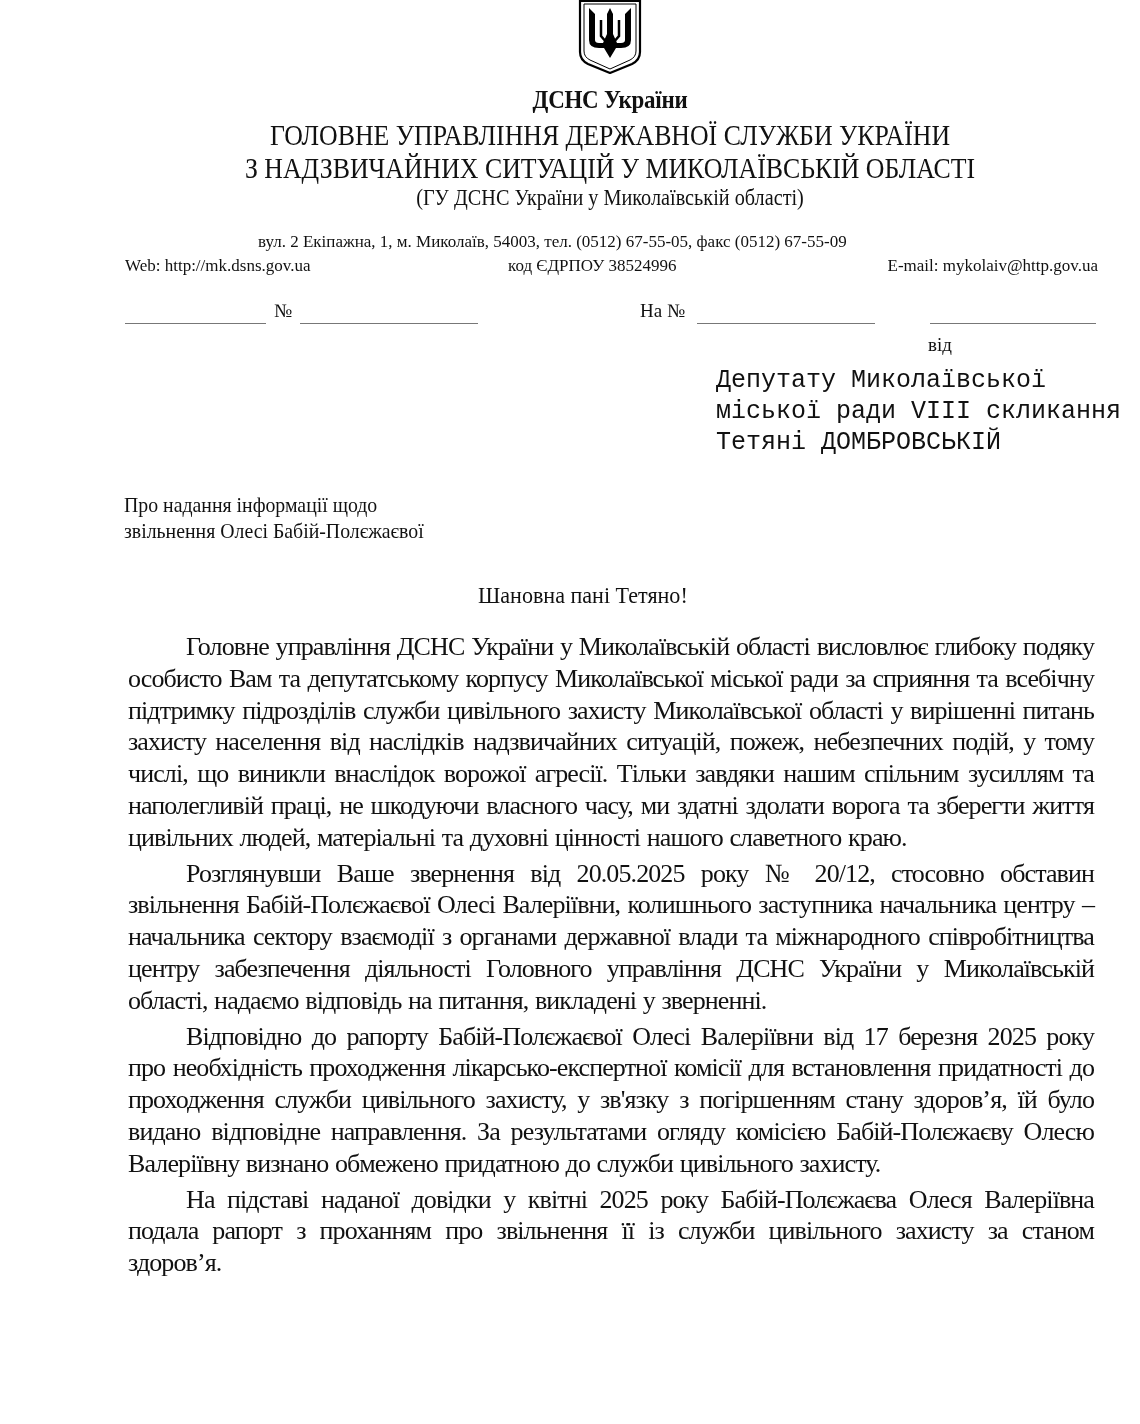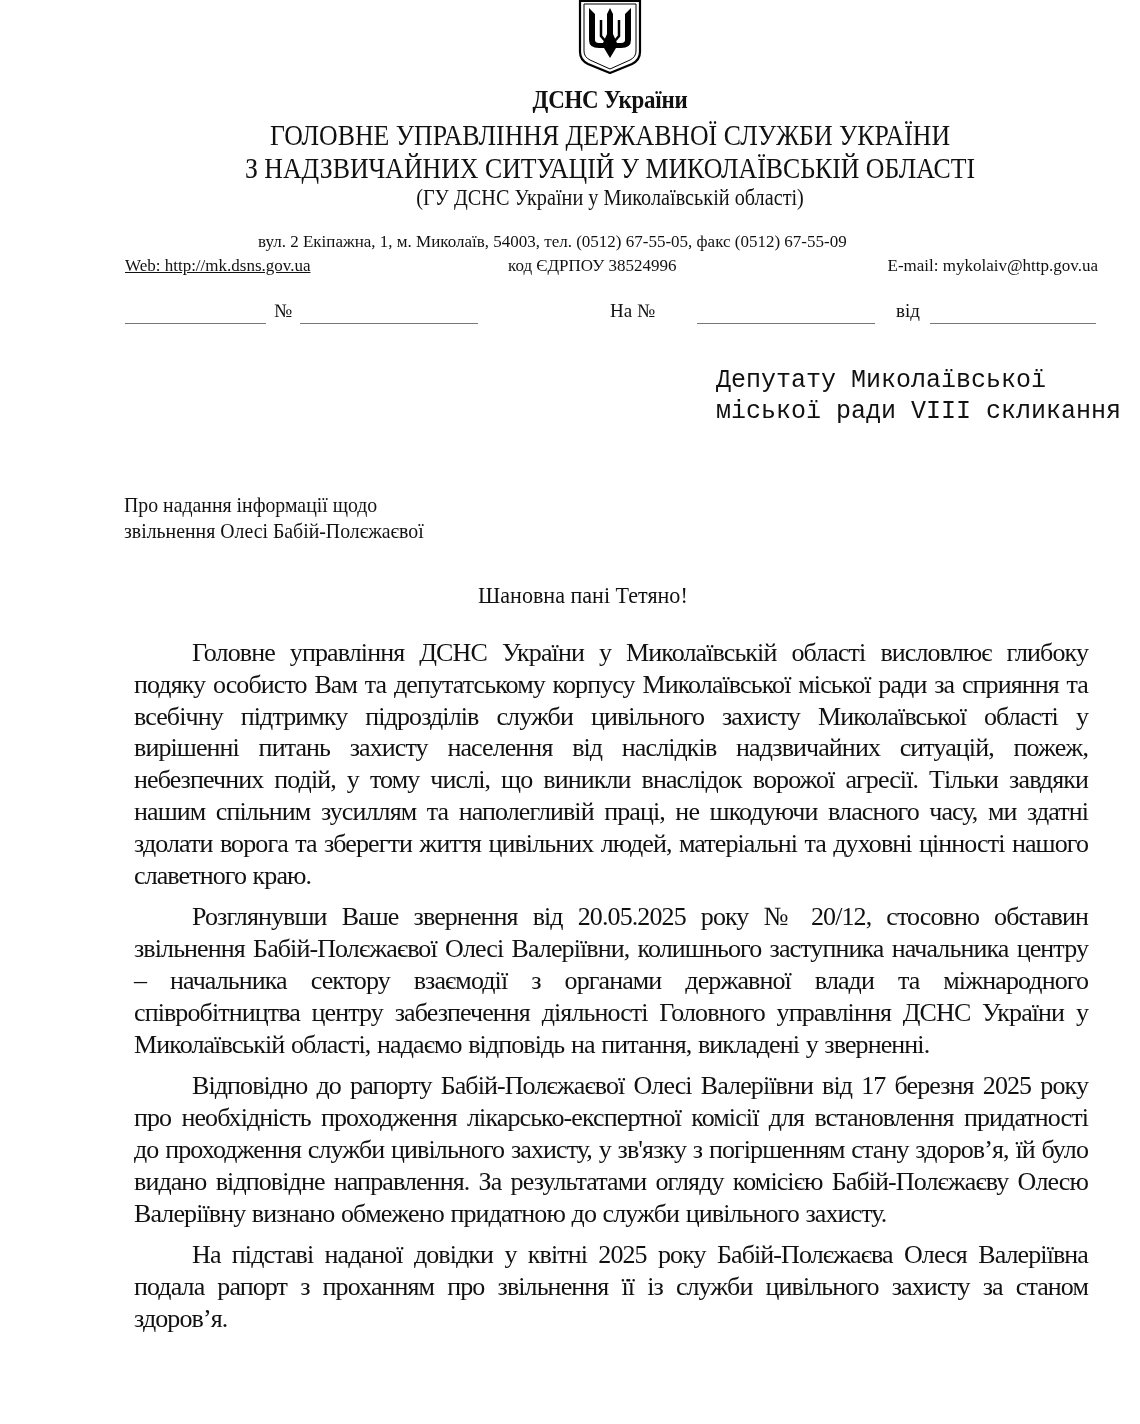--- a/index.html
+++ b/index.html
@@ -9,30 +9,30 @@
   }
   .emblem { position: absolute; left: 577px; top: 0px; width: 66px; height: 74px; }
   .hdr { position: absolute; left: 0; width: 1220px; text-align: center; white-space: nowrap; }
   .h-org { top: 86px; font-size: 25px; font-weight: bold; letter-spacing: -0.3px; transform: scaleX(0.92); }
   .h-line1 { top: 118px; font-size: 30px; transform: scaleX(0.86); }
   .h-line2 { top: 151px; font-size: 30px; transform: scaleX(0.86); }
   .h-short { top: 185px; font-size: 23px; transform: scaleX(0.88); }
   .hdr { transform-origin: 610px 0; }
   .contact { position: absolute; font-size: 17px; white-space: nowrap; }
   .c-addr { top: 232px; left: 258px; }
-  .c-web { top: 256px; left: 125px; text-decoration: underline; }
+  .c-web { top: 256px; left: 125px; }
   .c-code { top: 256px; left: 508px; }
   .c-email { top: 256px; right: 42px; }
   .refline { position: absolute; top: 300px; font-size: 19px; white-space: nowrap; }
   .blank { position: absolute; border-bottom: 1px solid #777; height: 1px; }
   .addressee { position: absolute; left: 716px; top: 365px; font-size: 25px; line-height: 31px; font-family: Liberation Mono, monospace; }
   .subject { position: absolute; left: 124px; top: 492px; font-size: 22px; line-height: 26px; transform: scaleX(0.9); transform-origin: 0 0; white-space: nowrap; }
   .greeting { position: absolute; top: 582px; left: 478px; font-size: 24px; transform: scaleX(0.92); transform-origin: 0 0; white-space: nowrap; }
   .body-text { position: absolute; left: 124px; top: 627px; width: 974px; font-size: 26px; line-height: 31.8px; }
-  .para { margin: 10px; text-align: justify; text-indent: 58px; letter-spacing: -0.9px; word-spacing: 1px; }
+  .para { margin: 4px; text-align: justify; text-indent: 58px; letter-spacing: -0.9px; word-spacing: 1px; }
 </style>
 </head>
 <body>
 
 <div class="emblem">
   <svg width="66" height="74" viewBox="0 0 66 74">
     <path d="M3 1 H63 V52 Q63 60 55 64 L33 73 L11 64 Q3 60 3 52 Z" fill="#fff" stroke="#000" stroke-width="2.2"></path>
     <path d="M7 4 H59 V51 Q59 57 53 60 L33 69 L13 60 Q7 57 7 51 Z" fill="none" stroke="#000" stroke-width="1"></path>
     <path d="M12 8 V40 Q12 48 22 48 H27 L33 58 L39 48 H44 Q54 48 54 40 V8 L48 14 V40 Q48 43 44 43 H40 L36 34 V14 L33 8 L30 14 V34 L26 43 H22 Q18 43 18 40 V14 Z" fill="#000"></path>
     <path d="M24 20 V36 L30 43 M42 20 V36 L36 43" stroke="#000" stroke-width="2.5" fill="none"></path>
@@ -46,29 +46,30 @@
 
 <div class="contact c-addr">вул. 2 Екіпажна, 1, м. Миколаїв, 54003, тел. (0512) 67-55-05, факс (0512) 67-55-09</div>
 <div class="contact c-web">Web: http://mk.dsns.gov.ua</div>
 <div class="contact c-code">код ЄДРПОУ 38524996</div>
 <div class="contact c-email">E-mail: mykolaiv@http.gov.ua</div>
 
 <div>
   <div class="blank" style="left:125px; top:322px; width:141px;"></div>
   <div class="refline" style="left:274px;">№</div>
   <div class="blank" style="left:300px; top:322px; width:178px;"></div>
-  <div class="refline" style="left:610px;text-align:center;">На №</div>
+  <div class="refline" style="left:640px;text-align:center;">На №</div>
   <div class="blank" style="left:697px; top:322px; width:178px;"></div>
-  <div class="refline" style="left:896px;">від</div>
+  <div class="refline" style="left:928px;margin-top:34px;">від</div>
   <div class="blank" style="left:930px; top:322px; width:166px;"></div>
 </div>
 
 <div class="addressee">
   <div>Депутату Миколаївської</div>
   <div>міської ради VIII скликання</div>
+  <div>Тетяні ДОМБРОВСЬКІЙ</div>
 </div>
 
 <div class="subject">
   <div>Про надання інформації щодо</div>
   <div>звільнення Олесі Бабій-Полєжаєвої</div>
 </div>
 
 <div class="greeting">Шановна пані Тетяно!</div>
 
 <div class="body-text">

